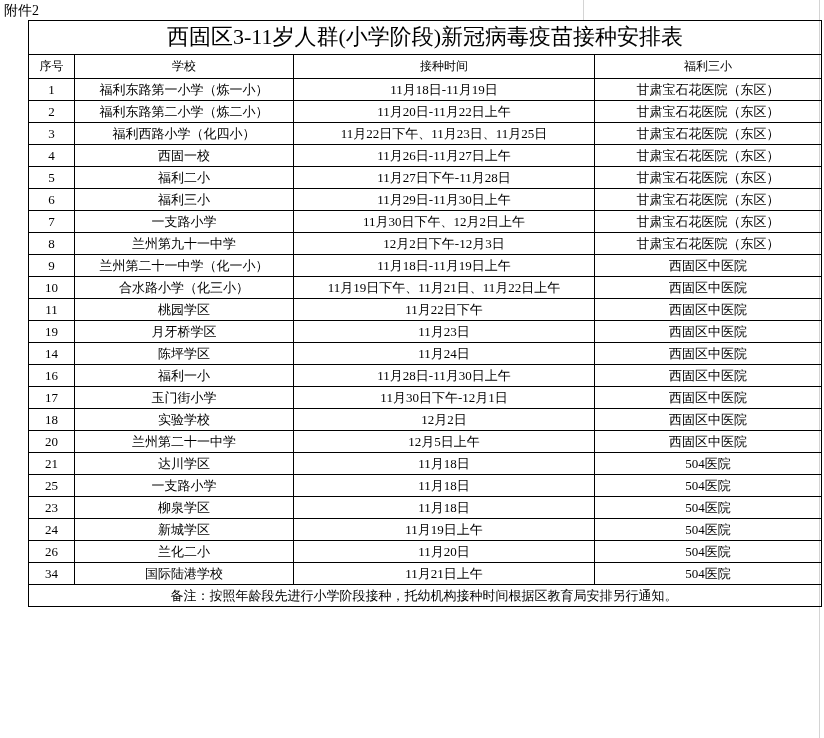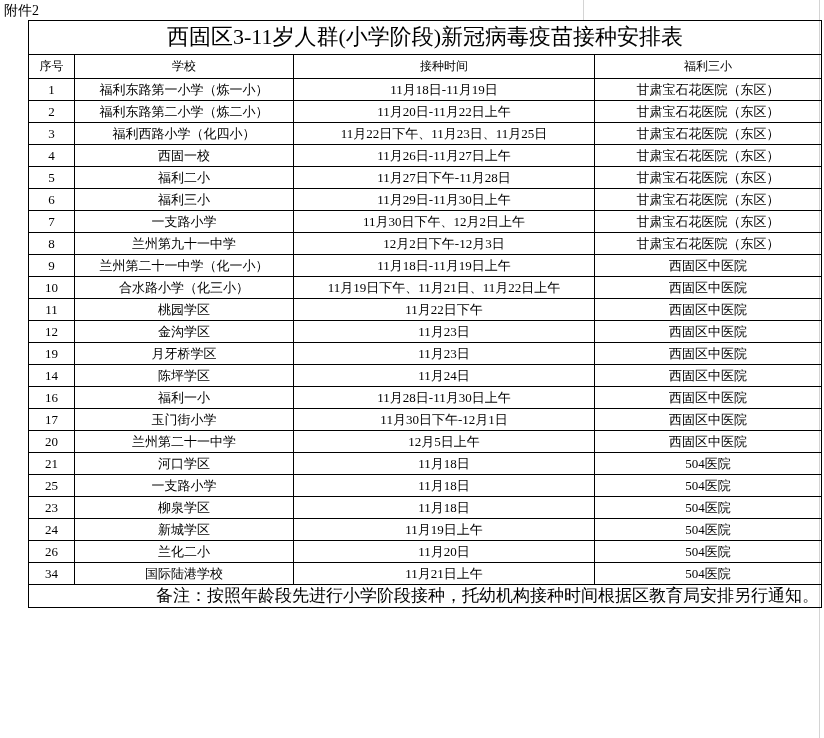--- a/index.html
+++ b/index.html
@@ -52,23 +52,23 @@
     th.header {
       font-weight: normal;
       font-size: 12px;
       height: 24px;
     }
     .col-seq { width: 46px; }
     .col-school { width: 218px; }
     .col-time { width: 300px; }
     .col-hosp { width: 226px; }
     .note-row td {
-      text-align: right;
+      text-align: center;
       padding-left: 0;
-      font-size: 17px;
+      font-size: 13px;
     }
   </style>
 </head>
 <body>
 
 <div class="faint-v1"></div>
 <div class="faint-v2"></div>
 
 <div class="attachment-label">附件2</div>
 
@@ -152,26 +152,20 @@
           <td>11月19日下午、11月21日、11月22日上午</td>
           <td>西固区中医院</td>
         </tr>
         <tr>
           <td>11</td>
           <td>桃园学区</td>
           <td>11月22日下午</td>
           <td>西固区中医院</td>
         </tr>
         <tr>
-          <td>12</td>
-          <td>金沟学区</td>
-          <td>11月23日</td>
-          <td>西固区中医院</td>
-        </tr>
-        <tr>
           <td>19</td>
           <td>月牙桥学区</td>
           <td>11月23日</td>
           <td>西固区中医院</td>
         </tr>
         <tr>
           <td>14</td>
           <td>陈坪学区</td>
           <td>11月24日</td>
           <td>西固区中医院</td>
@@ -182,28 +176,34 @@
           <td>11月28日-11月30日上午</td>
           <td>西固区中医院</td>
         </tr>
         <tr>
           <td>17</td>
           <td>玉门街小学</td>
           <td>11月30日下午-12月1日</td>
           <td>西固区中医院</td>
         </tr>
         <tr>
+          <td>18</td>
+          <td>实验学校</td>
+          <td>12月2日</td>
+          <td>西固区中医院</td>
+        </tr>
+        <tr>
           <td>20</td>
           <td>兰州第二十一中学</td>
           <td>12月5日上午</td>
           <td>西固区中医院</td>
         </tr>
         <tr>
           <td>21</td>
-          <td>河口学区</td>
+          <td>达川学区</td>
           <td>11月18日</td>
           <td>504医院</td>
         </tr>
         <tr>
           <td>25</td>
           <td>一支路小学</td>
           <td>11月18日</td>
           <td>504医院</td>
         </tr>
         <tr>

